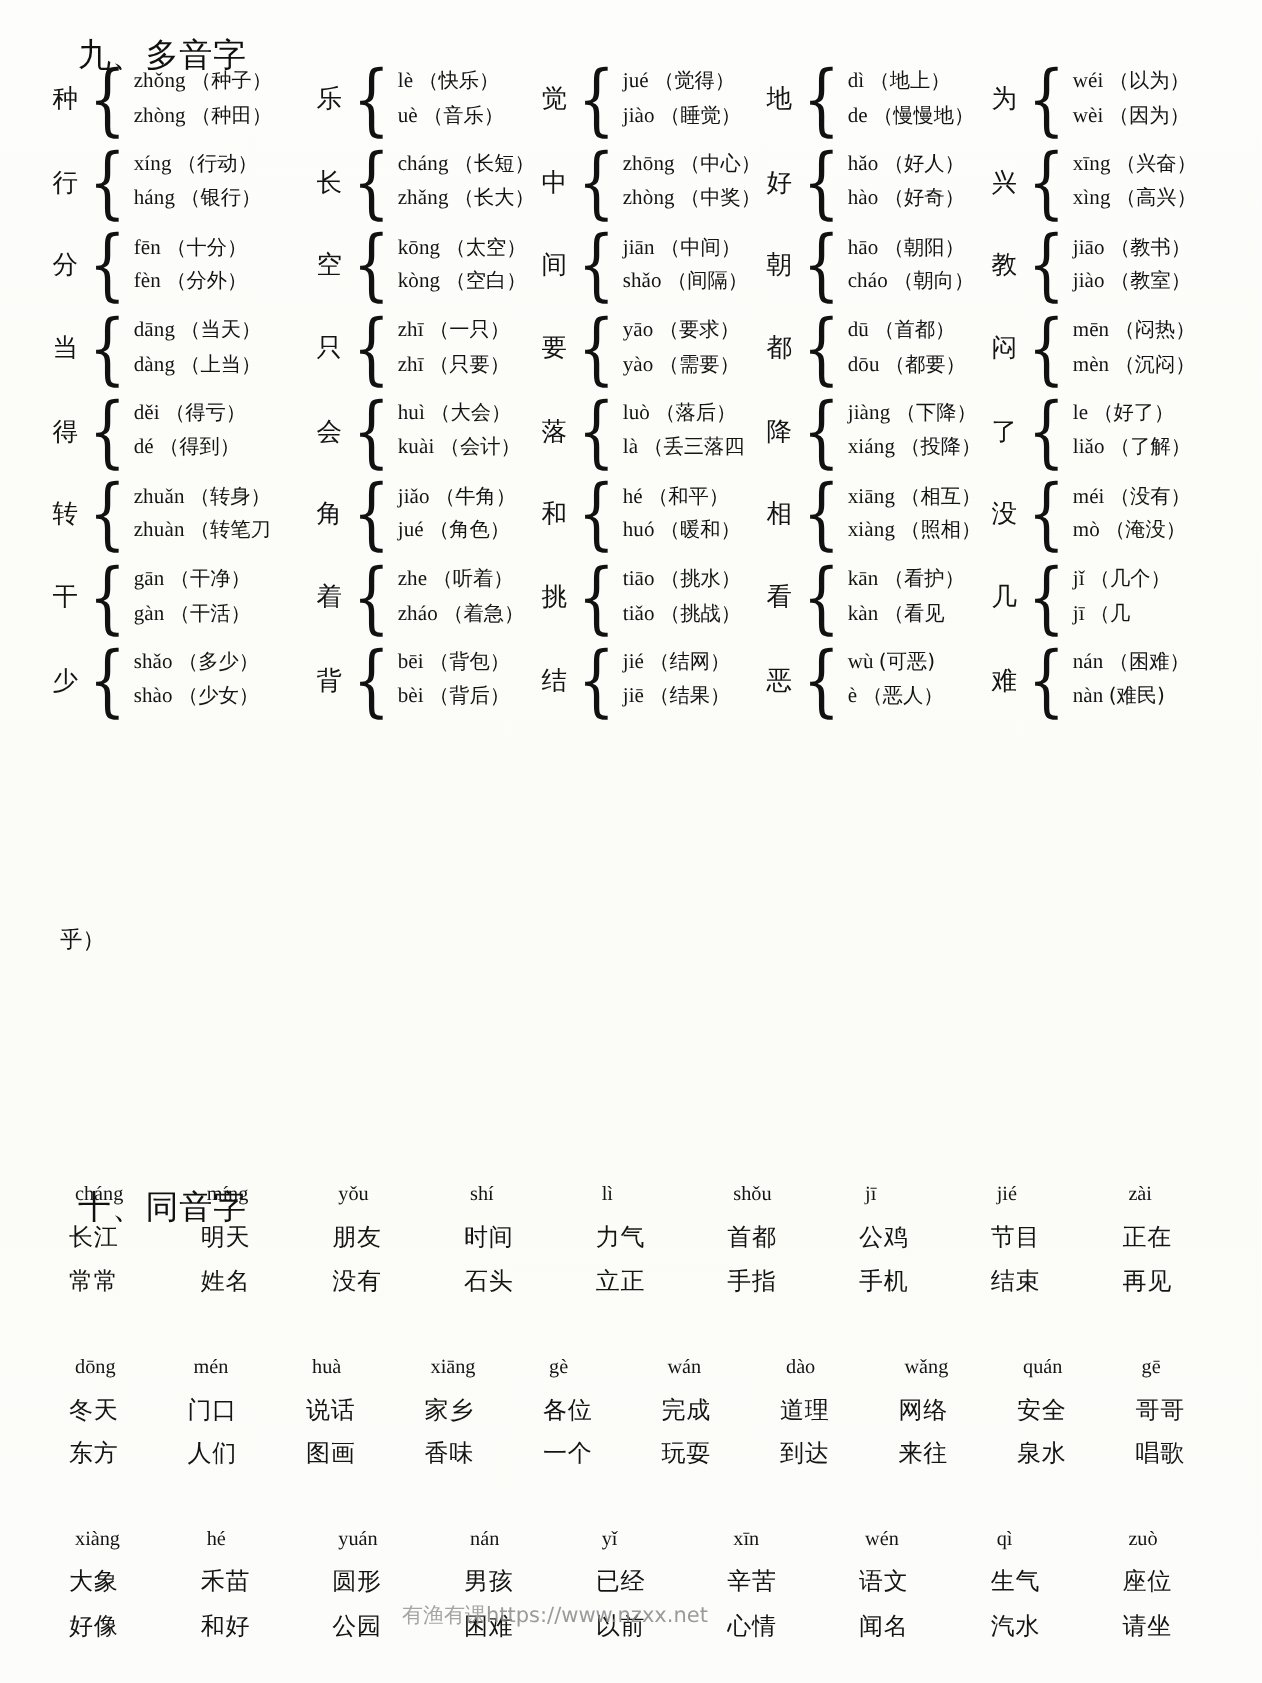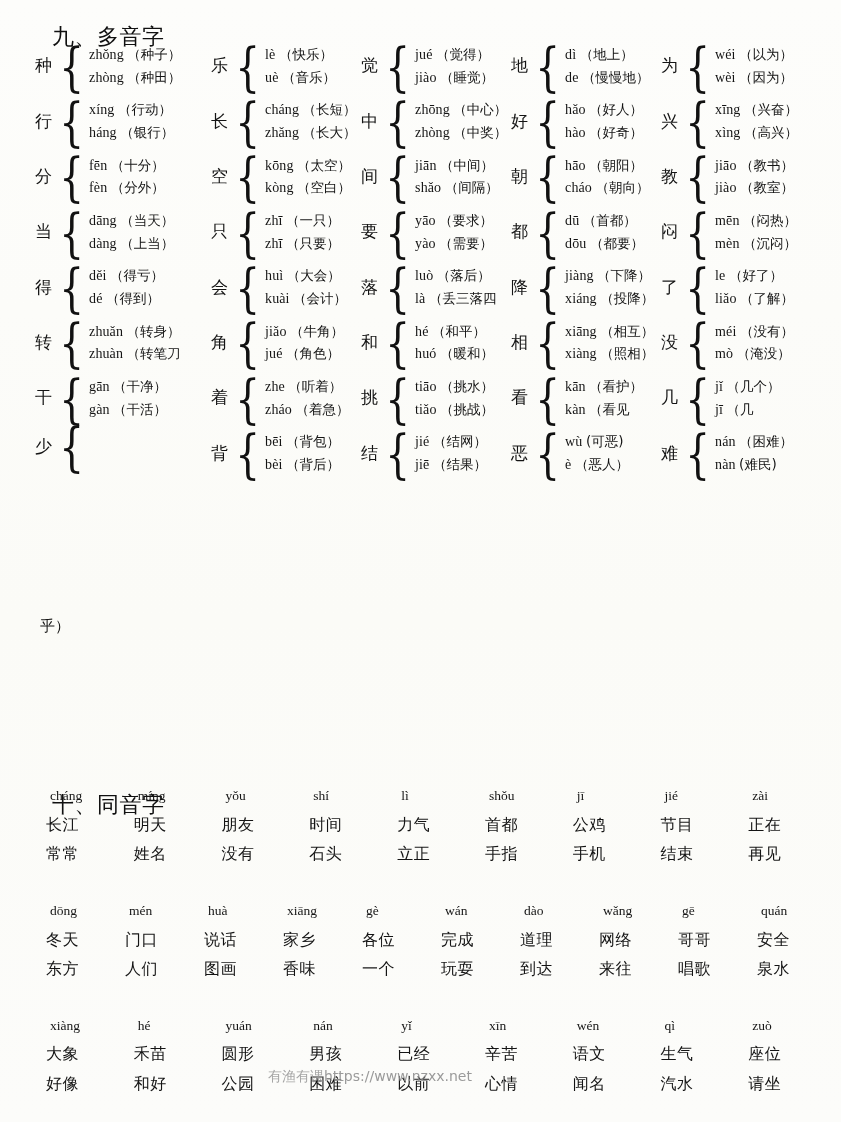--- a/index.html
+++ b/index.html
@@ -453,20 +453,24 @@
           <div class="dy-entries">
             <div class="dy-entry"><span class="py">jǐ</span> <span class="gloss">（几个）</span></div>
             <div class="dy-entry"><span class="py">jī</span> <span class="gloss">（几</span></div>
           </div>
         </div>
       </div>
       <div class="dy-row">
         <div class="dy-cell c0">
           <span class="dy-head">少</span>
           <span class="brace">{</span>
+          <div class="dy-entries">
+            <div class="dy-entry"><span class="py">shǎo</span> <span class="gloss">（多少）</span></div>
+            <div class="dy-entry"><span class="py">shào</span> <span class="gloss">（少女）</span></div>
+          </div>
         </div>
         <div class="dy-cell c1">
           <span class="dy-head">背</span>
           <span class="brace">{</span>
           <div class="dy-entries">
             <div class="dy-entry"><span class="py">bēi</span> <span class="gloss">（背包）</span></div>
             <div class="dy-entry"><span class="py">bèi</span> <span class="gloss">（背后）</span></div>
           </div>
         </div>
         <div class="dy-cell c2">
@@ -583,29 +587,29 @@
           <div class="ty-pinyin">dào</div>
           <div class="ty-word">道理</div>
           <div class="ty-word">到达</div>
         </div>
         <div class="ty-col">
           <div class="ty-pinyin">wǎng</div>
           <div class="ty-word">网络</div>
           <div class="ty-word">来往</div>
         </div>
         <div class="ty-col">
+          <div class="ty-pinyin">quán</div>
+          <div class="ty-word">安全</div>
+          <div class="ty-word">泉水</div>
+        </div>
+        <div class="ty-col">
           <div class="ty-pinyin">gē</div>
           <div class="ty-word">哥哥</div>
           <div class="ty-word">唱歌</div>
         </div>
-        <div class="ty-col">
-          <div class="ty-pinyin">quán</div>
-          <div class="ty-word">安全</div>
-          <div class="ty-word">泉水</div>
-        </div>
       </div>
       <div class="ty-block">
         <div class="ty-col">
           <div class="ty-pinyin">xiàng</div>
           <div class="ty-word">大象</div>
           <div class="ty-word">好像</div>
         </div>
         <div class="ty-col">
           <div class="ty-pinyin">hé</div>
           <div class="ty-word">禾苗</div>

